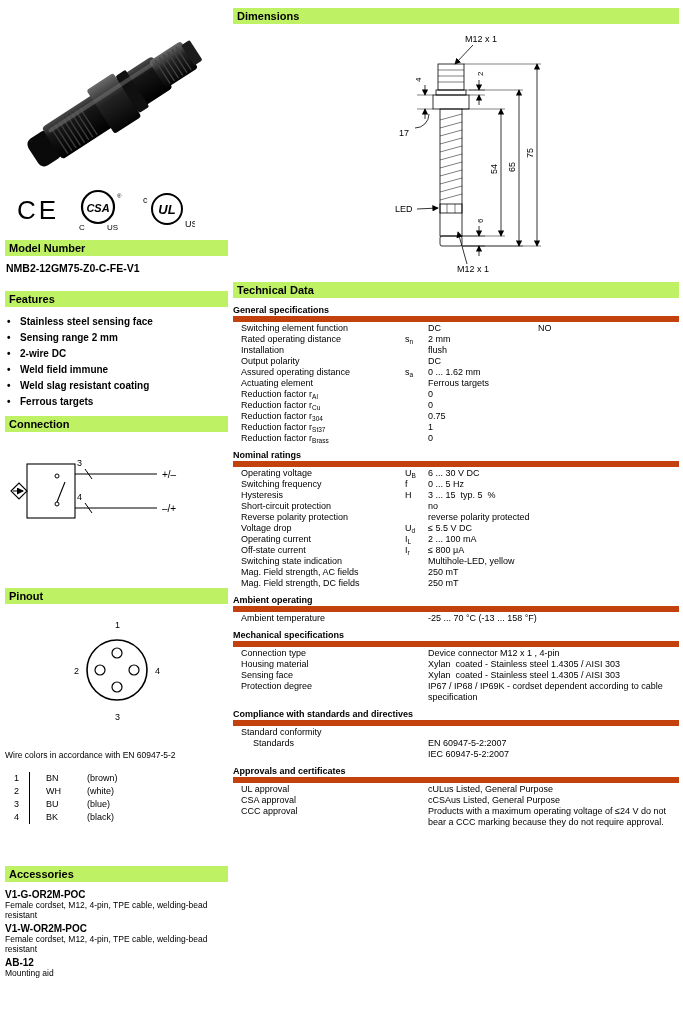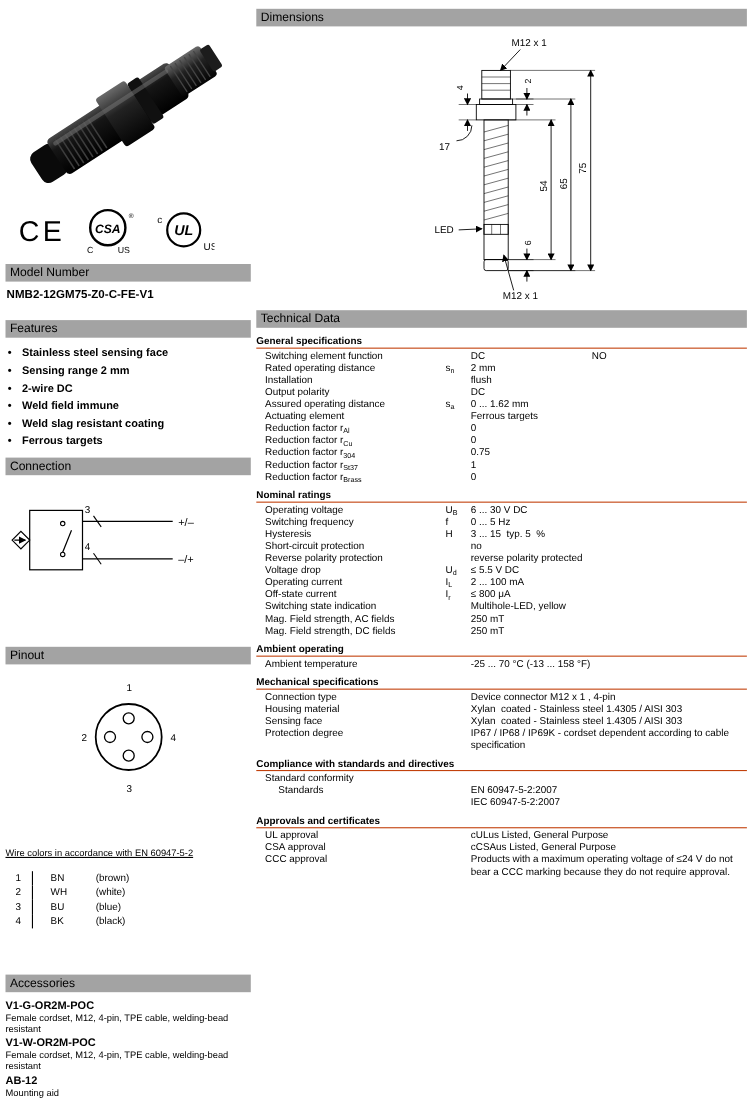--- a/index.html
+++ b/index.html
@@ -6,55 +6,55 @@
   html,body { background:#fff; }
   body {
     width:683px; height:1012px; position:relative;
     font-family:"Liberation Sans", sans-serif; color:#000;
     overflow:hidden;
   }
   .left-col  { position:absolute; left:5px;  top:8px; width:223px; }
   .right-col { position:absolute; left:233px; top:8px; width:446px; }
 
   .bar {
-    background:#a3a3a3; height:16px; padding:2px 4px;
-    font-size:11px; font-weight:normal; line-height:12px;
+    background:#bef264; height:16px; padding:2px 4px;
+    font-size:11px; font-weight:bold; line-height:12px;
   }
 
   
   .photo-wrap { height:178px; display:flex; align-items:center; justify-content:center; }
   .logos { height:48px; display:flex; align-items:center; gap:18px; padding-left:12px; }
   .ce-text { font-size:26px; letter-spacing:3px; font-weight:500; }
   .model-value { font-size:10.5px; font-weight:bold; padding:6px 1px 0 1px; height:22px; }
   .bar-features { margin-top:13px; }
   .features-list { padding:7px 0 0 2px; }
   .feature-item { display:flex; font-size:10px; font-weight:bold; line-height:16px; }
   .feature-item .bullet { width:13px; }
   .bar-connection { margin-top:6px; }
   .conn-wrap { margin-top:14px; height:100px; }
   .bar-pinout { margin-top:42px; }
   .pinout-wrap { margin-top:10px; height:112px; display:flex; justify-content:center; }
-  .wire-note { margin-top:44px; font-size:8.5px;text-decoration:underline; }
+  .wire-note { margin-top:24px; font-size:8.5px; }
   .wire-table { margin-top:12px; }
   .wire-row { display:flex; font-size:9px; line-height:13px; }
   .wire-row .wpin  { width:24px; text-align:right; padding-right:10px; }
   .wire-row .wcode { border-left:1px solid #000; padding-left:16px; width:58px; }
   .bar-accessories { margin-top:42px; }
   .accessories-list { padding-top:4px; }
   .acc-model { font-size:10px; font-weight:bold; margin-top:3px; }
   .acc-desc  { font-size:8.5px; line-height:10px; }
 
   
   .dim-wrap { height:258px; }
   .bar-technical { margin-top:0; }
   .tech-sections { padding-top:5px; }
   .td-section { margin-bottom:4px; }
   .td-title {
     font-size:9px; font-weight:bold;
-    border-bottom:1px solid #c2410c; padding:2px 0 1px 0; margin-bottom:1px;
+    border-bottom:6px solid #c2410c; padding:2px 0 1px 0; margin-bottom:1px;
   }
   .td-row { display:flex; font-size:9px; line-height:11px; padding-left:8px; }
   .td-label { flex:0 0 164px; }
   .td-indent2 .td-label { padding-left:12px; }
   .td-sym { flex:0 0 23px; }
   .td-val { flex:1; white-space:pre-wrap; position:relative; }
   .td-val2 { position:absolute; left:110px; top:0; }
   sub { font-size:6.5px; line-height:0; vertical-align:-2px; }
 
   svg text { font-family:"Liberation Sans", sans-serif; }

